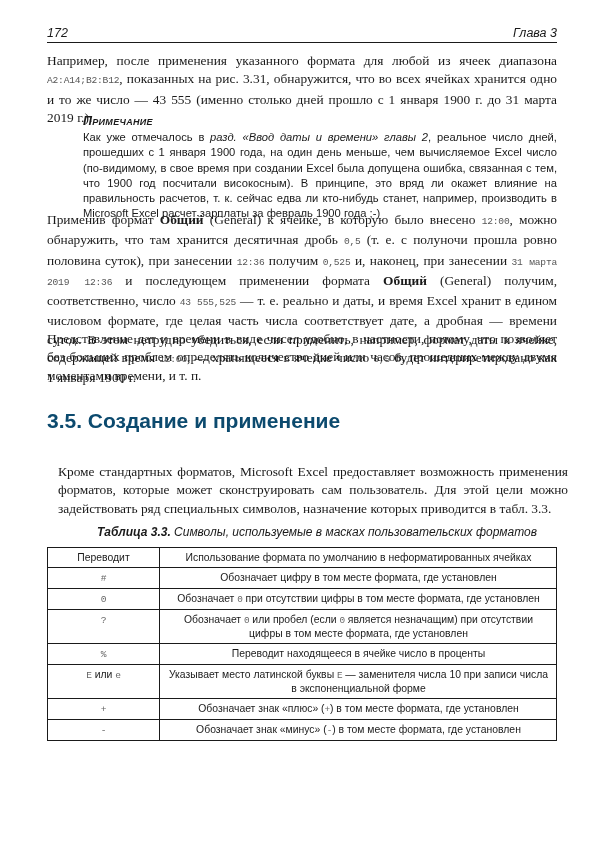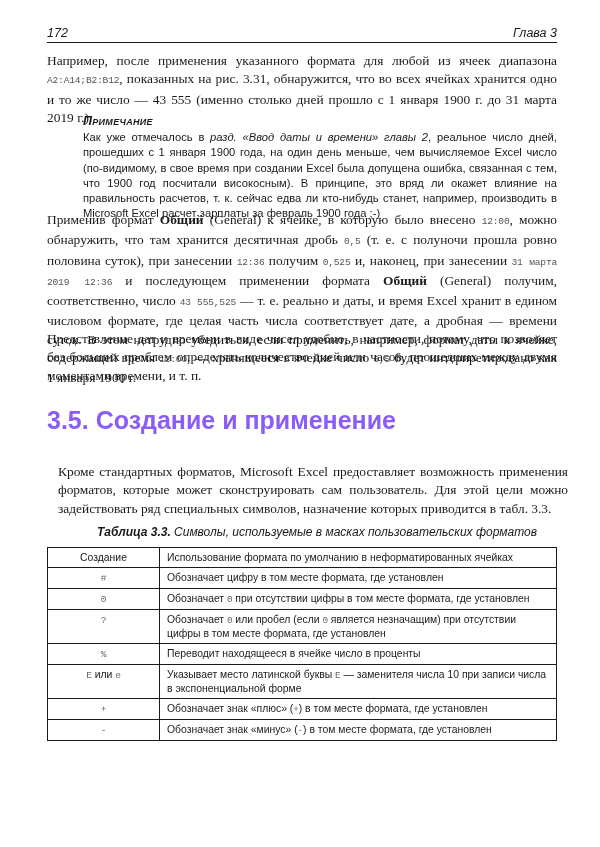--- a/index.html
+++ b/index.html
@@ -12,27 +12,27 @@
   .running-head .ch { position: absolute; right: 0; top: 1px; margin-left: 24px; }
   .serif { font-family: "Liberation Serif", serif; font-size: 13.4px; line-height: 18.3px; text-align: justify; }
   .mono { font-family: "Liberation Mono", monospace; font-size: 9.6px; color: #555; letter-spacing: -0.2px; }
   p { margin: 0; }
   .p1 { position: absolute; top: 52px; left: 0; width: 510px; }
   .note { position: absolute; top: 114px; left: 36px; width: 474px; font-family: "Liberation Sans", sans-serif; font-size: 11.2px; line-height: 15.2px; text-align: justify; }
   .note-title { font-weight: bold; font-style: italic; font-variant: small-caps; font-size: 12.5px; letter-spacing: 0.3px; margin-bottom: 1px; }
   .note i { font-style: italic; }
   .p2 { position: absolute; top: 211px; left: 0; width: 510px; }
   .p3 { position: absolute; top: 330px; left: 0; width: 510px; }
-  .h2 { position: absolute; top: 408px; left: 0; width: 510px; font-family: "Liberation Sans", sans-serif; font-weight: bold; font-size: 25px; line-height: 25px; color: #8b5cf6; }
+  .h2 { position: absolute; top: 408px; left: 0; width: 510px; font-family: "Liberation Sans", sans-serif; font-weight: bold; font-size: 21px; line-height: 25px; color: #0c4a6e; }
   .p4 { position: absolute; top: 463px; left: 11px; width: 510px; }
   .caption { position: absolute; top: 525px; right: 20px; font-family: "Liberation Sans", sans-serif; font-size: 12px; font-style: italic; }
   .caption b { font-weight: bold; }
   table { position: absolute; top: 547px; left: 0; width: 510px; border-collapse: collapse;
     font-family: "Liberation Sans", sans-serif; font-size: 10.4px; line-height: 13px; }
-  td, th { border: 1.2px solid #1a1a1a; padding: 3px 6px 3px 7px; vertical-align: top; }
+  td, th { border: 1.2px solid #1a1a1a; padding: 3px 6px 3px 7px; vertical-align: top; text-align: center; }
   th { font-weight: bold; height: 13px; }
   th.c1, td.c1 { width: 103px; text-align: center; padding-left: 4px; padding-right: 4px; }
   th.c2 { text-align: left; }
   td.c1 .mono { font-size: 9.6px; }
   td .mono { font-size: 9.4px; color: #666; }
   tr.r1 td { height: 13px; }
   tr.r2 td { height: 27px; }
 </style>
 </head>
 <body>
@@ -59,21 +59,21 @@
     <span>3.5. Создание и применение</span><br>
   </h2>
 
   <p class="serif p4">Кроме стандартных форматов, Microsoft Excel предоставляет возможность применения форматов, которые может сконструировать сам пользователь. Для этой цели можно задействовать ряд специальных символов, назначение которых приводится в табл. 3.3.</p>
 
   <div class="caption"><b>Таблица 3.3.</b><span> Символы, используемые в масках пользовательских форматов</span></div>
 
   <table>
     <tbody>
     <tr class="r1">
-      <td class="c1">Создание</td>
+      <td class="c1">Переводит</td>
       <td>Использование формата по умолчанию в неформатированных ячейках</td>
     </tr>
     <tr class="r1">
       <td class="c1"><span class="mono">#</span></td>
       <td>Обозначает цифру в том месте формата, где установлен</td>
     </tr>
     <tr class="r1">
       <td class="c1"><span class="mono">0</span></td>
       <td><span>Обозначает </span><span class="mono">0</span><span> при отсутствии цифры в том месте формата, где установлен</span></td>
     </tr>

